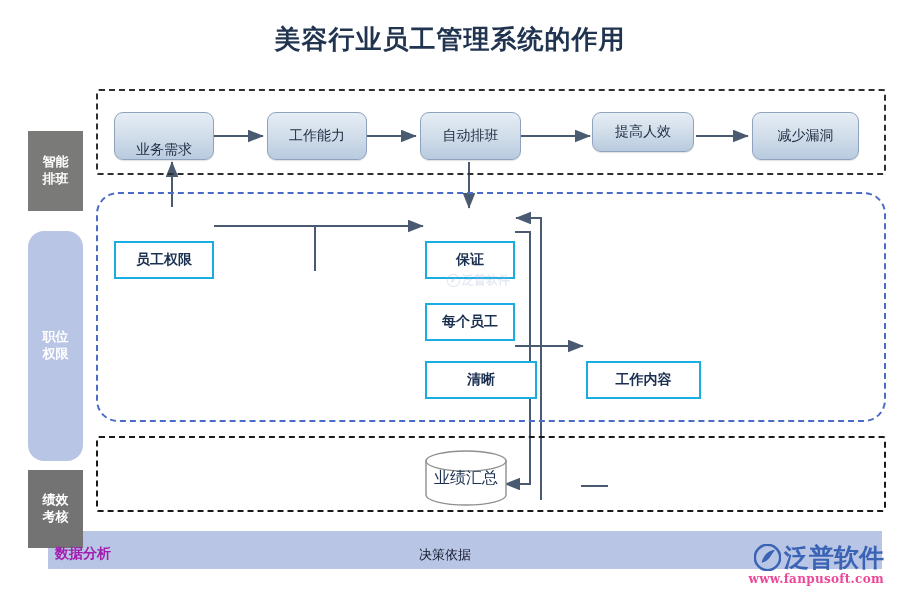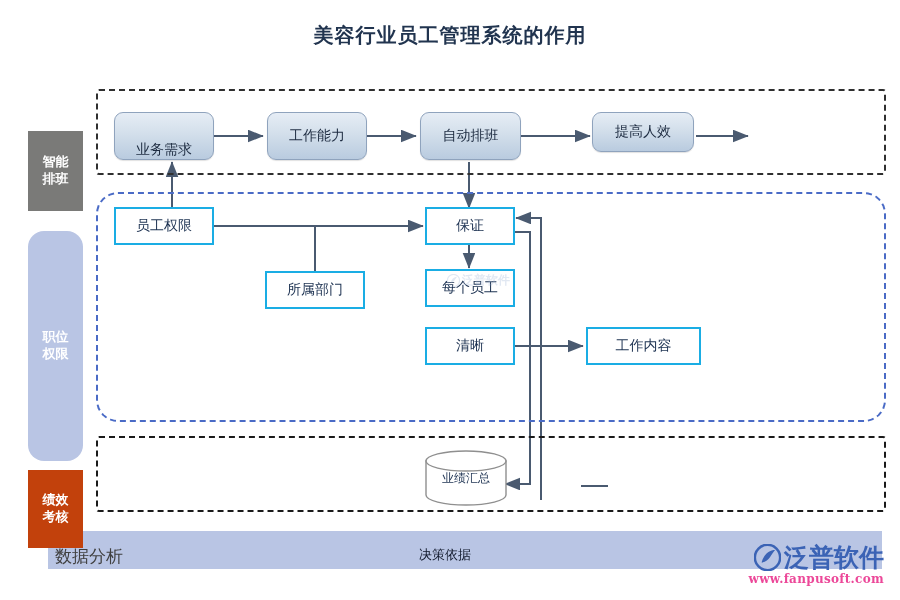--- a/index.html
+++ b/index.html
@@ -7,21 +7,21 @@
     width:900px;height:600px;background:#ffffff;
     font-family:"DejaVu Sans","Liberation Sans",sans-serif;
     overflow:hidden;position:relative;
   }
   #stage{position:absolute;left:0;top:0;width:900px;height:600px;}
 
   
   .title{
     position:absolute;left:0;top:22px;width:900px;text-align:center;
     font-family:"DejaVu Serif","Liberation Serif",serif;
-    font-size:20px;font-weight:700;color:#21344f;letter-spacing:1px;
+    font-size:26px;font-weight:700;color:#21344f;letter-spacing:1px;
   }
 
   
   svg.layer{position:absolute;left:0;top:0;width:900px;height:600px;}
   svg.layer.below{z-index:1;}
 
   
   .rowlabel{
     position:absolute;display:flex;align-items:center;justify-content:center;
     color:#ffffff;font-weight:700;font-size:13px;line-height:1.28;
@@ -44,39 +44,39 @@
     color:#1d2b40;font-size:14px;font-weight:400;
     font-family:"DejaVu Sans","Liberation Sans",sans-serif;
     box-shadow:0 1px 1px rgba(0,0,0,.12);
   }
 
   
   .bnode{
     position:absolute;z-index:5;box-sizing:border-box;
     display:flex;align-items:center;justify-content:center;
     border:2px solid #1aade4;background:#ffffff;
-    color:#1b3050;font-size:14px;font-weight:400;
+    color:#1b3050;font-size:14px;font-weight:700;margin-top:34px;
   }
 
   
   .cyl{position:absolute;z-index:5;}
   .cyl .ctext{
     position:absolute;left:0;top:0;width:100%;height:100%;
     display:flex;align-items:center;justify-content:center;
-    color:#1b3050;font-size:12px;font-weight:400;
+    color:#1b3050;font-size:16px;font-weight:400;
   }
 
   
   .bottombar{
     position:absolute;left:48px;top:531px;width:834px;height:38px;
     background:#b9c5e4;z-index:2;
   }
   .bb-left{
     position:absolute;left:55px;top:545px;z-index:5;
-    color:#404040;font-size:17px;font-weight:400;
+    color:#a21caf;font-size:14px;font-weight:700;
   }
   .bb-mid{
     position:absolute;left:419px;top:546px;z-index:5;
     color:#0f172a;font-size:13px;font-weight:400;
   }
 
   
   .logo{position:absolute;right:16px;bottom:14px;z-index:6;
         display:flex;flex-direction:column;align-items:flex-end;}
   .logo-row{display:flex;align-items:center;}
@@ -155,49 +155,49 @@
   </div>
   <div class="gnode" style="left:267px;top:112px;width:100px;height:48px;">
     <span>工作能力</span>
   </div>
   <div class="gnode" style="left:420px;top:112px;width:101px;height:48px;">
     <span>自动排班</span>
   </div>
   <div class="gnode" style="left:592px;top:112px;width:102px;height:40px;">
     <span>提高人效</span>
   </div>
+  <div class="gnode" style="left:752px;top:112px;width:107px;height:48px;">
+    <span>减少漏洞</span>
+  </div>
 
   <div class="rowlabel" style="left:28px;top:195px;width:55px;height:230px;background:#b9c5e4;border-radius:16px;">
     <div>
       <span>职位</span>
       <span>权限</span>
     </div>
   </div>
   <div class="frame dashed-blue" style="left:96px;top:192px;width:790px;height:230px;"></div>
 
   <div class="bnode" style="left:114px;top:207px;width:100px;height:38px;">
     <span>员工权限</span>
   </div>
-  <div class="bnode" style="left:265px;top:271px;width:100px;height:38px;">
-    <span>所属部门</span>
-  </div>
   <div class="bnode" style="left:425px;top:207px;width:90px;height:38px;">
     <span>保证</span>
   </div>
   <div class="bnode" style="left:425px;top:269px;width:90px;height:38px;">
     <span>每个员工</span>
   </div>
-  <div class="bnode" style="left:425px;top:327px;width:90px;height:38px;">
+  <div class="bnode" style="left:425px;top:327px;width:112px;height:38px;">
     <span>清晰</span>
   </div>
   <div class="bnode" style="left:586px;top:327px;width:115px;height:38px;">
     <span>工作内容</span>
   </div>
 
-  <div class="rowlabel" style="left:28px;top:434px;width:55px;height:78px;background:#c2410c;">
+  <div class="rowlabel" style="left:28px;top:434px;width:55px;height:78px;background:#737373;">
     <div>
       <span>绩效</span>
       <span>考核</span>
     </div>
   </div>
   <div class="frame dashdot-dark" style="left:96px;top:436px;width:790px;height:76px;"></div>
 
   <div class="cyl" style="left:425px;top:450px;width:82px;height:56px;">
     <svg width="82" height="56" viewBox="0 0 82 56" xmlns="http://www.w3.org/2000/svg">
       <path d="M1,11 L1,45 A40,10 0 0 0 81,45 L81,11 Z" fill="#ffffff" stroke="#8f8f8f" stroke-width="1.4"></path>

